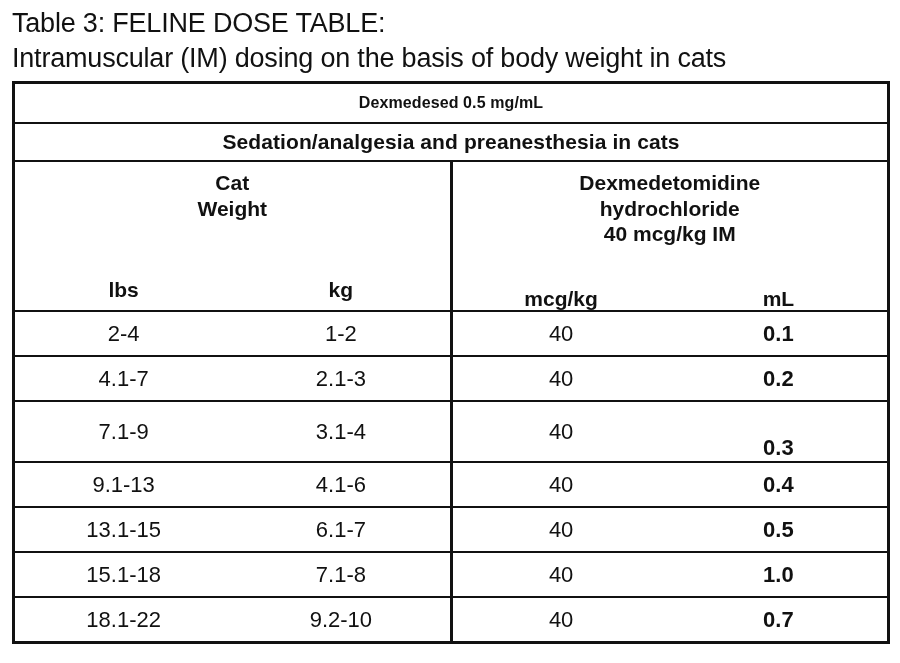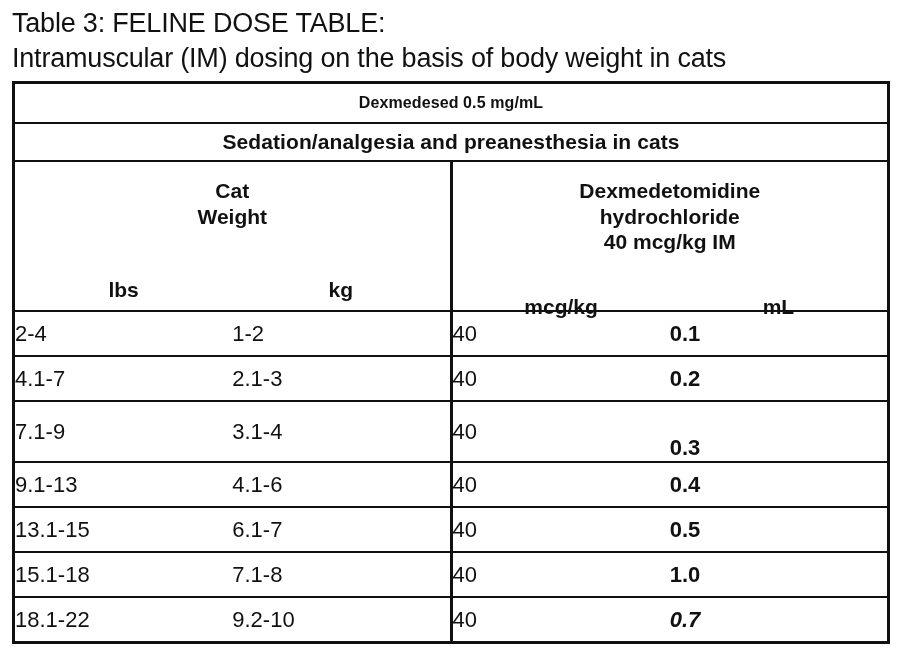--- a/index.html
+++ b/index.html
@@ -62,21 +62,21 @@
     vertical-align: top;
     position: relative;
     padding: 0;
   }
   .grouphdr-inner {
     height: 148px;
     display: flex;
     flex-direction: column;
     justify-content: space-between;
     box-sizing: border-box;
-    padding-top: 16px;
+    padding-top: 8px;
     gap: 40px;
   }
   .grp-title {
     font-size: 21px;
     font-weight: bold;
     line-height: 1.22;
     text-align: center;
   }
   .grp-subcols {
     display: flex;
@@ -95,21 +95,21 @@
     font-size: 22px;
   }
   .cell-split {
     display: flex;
     width: 100%;
     height: 100%;
     align-items: center;
   }
   .cell-split > div {
     flex: 1 1 50%;
-    text-align: left;
+    text-align: center;
   }
   .thickline-left {
     border-left: 3px solid #111111 !important;
   }
 </style>
 </head>
 <body>
 
 <div class="page">
 
@@ -254,20 +254,20 @@
       <tr class="data-row">
         <td>
           <div class="cell-split">
             <div>18.1-22</div>
             <div>9.2-10</div>
           </div>
         </td>
         <td class="thickline-left">
           <div class="cell-split">
             <div>40</div>
-            <div style="font-weight:bold;font-style:italic;">0.7</div>
+            <div style="font-weight:bold;">0.7</div>
           </div>
         </td>
       </tr>
 
     </tbody>
   </table>
 </div>
 
 </body></html>

